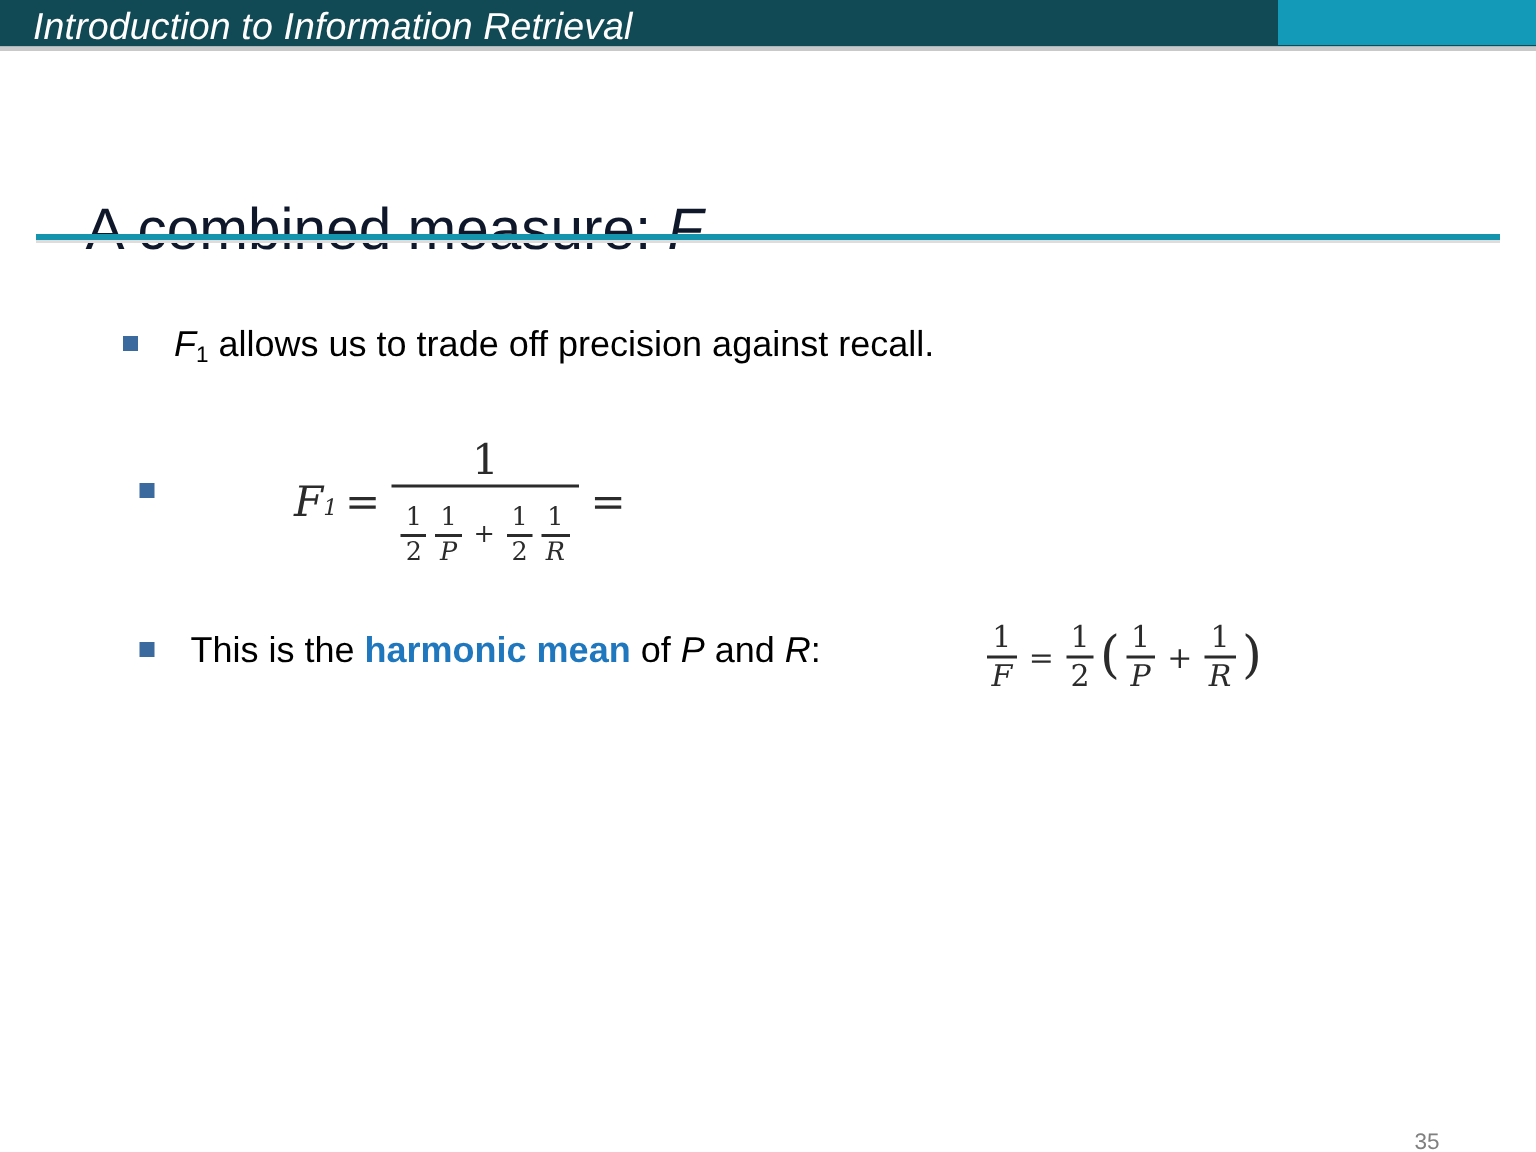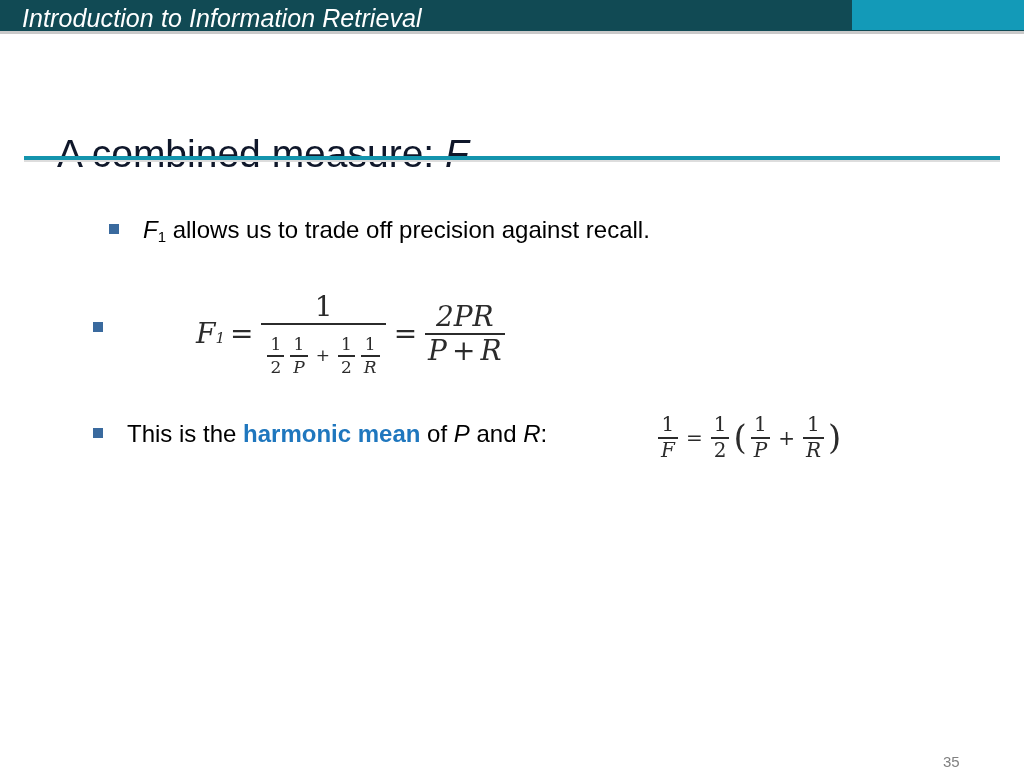--- a/index.html
+++ b/index.html
@@ -102,21 +102,21 @@
   }
   .ital { font-style: italic; }
   .sub {
     font-size: 15px;
     vertical-align: baseline;
     position: relative;
     top: 4px;
   }
   .hl-blue { color: #1F77BE; font-weight: bold; }
 
-  #bullet-1 { top: 215px; left: 109px; text-align: right; }
+  #bullet-1 { top: 215px; left: 82px; text-align: right; }
   #bullet-1 .bullet-marker { margin-top: 9px; }
   #bullet-1 .bullet-text { margin-left: 24px; }
 
   #bullet-2 { top: 313px; left: 93px; }
   #bullet-2 .bullet-marker { margin-top: 9px; }
 
   #bullet-3 { top: 419px; left: 93px; }
   #bullet-3 .bullet-marker { margin-top: 9px; }
   #bullet-3 .bullet-text { margin-left: 24px; }
 
@@ -242,25 +242,20 @@
           <span class="num">1</span>
           <span class="bar"></span>
           <span class="den mvar">R</span>
         </span>
       </span>
     </span>
   </span>
 
   <span class="op">=</span>
 
-  <span class="frac">
-    <span class="num mvar">2PR</span>
-    <span class="bar"></span>
-    <span class="den"><span class="mvar">P</span><span class="op">+</span><span class="mvar">R</span></span>
-  </span>
 </div>
 
 <div class="bullet-row" id="bullet-3">
   <span class="bullet-marker"></span>
   <span class="bullet-text"><span>This is the </span><span class="hl-blue">harmonic mean</span><span> of </span><span class="ital">P</span><span> and </span><span class="ital">R</span><span>:</span></span>
 </div>
 
 <div class="math" id="formula-inline">
   <span class="frac">
     <span class="num">1</span>

